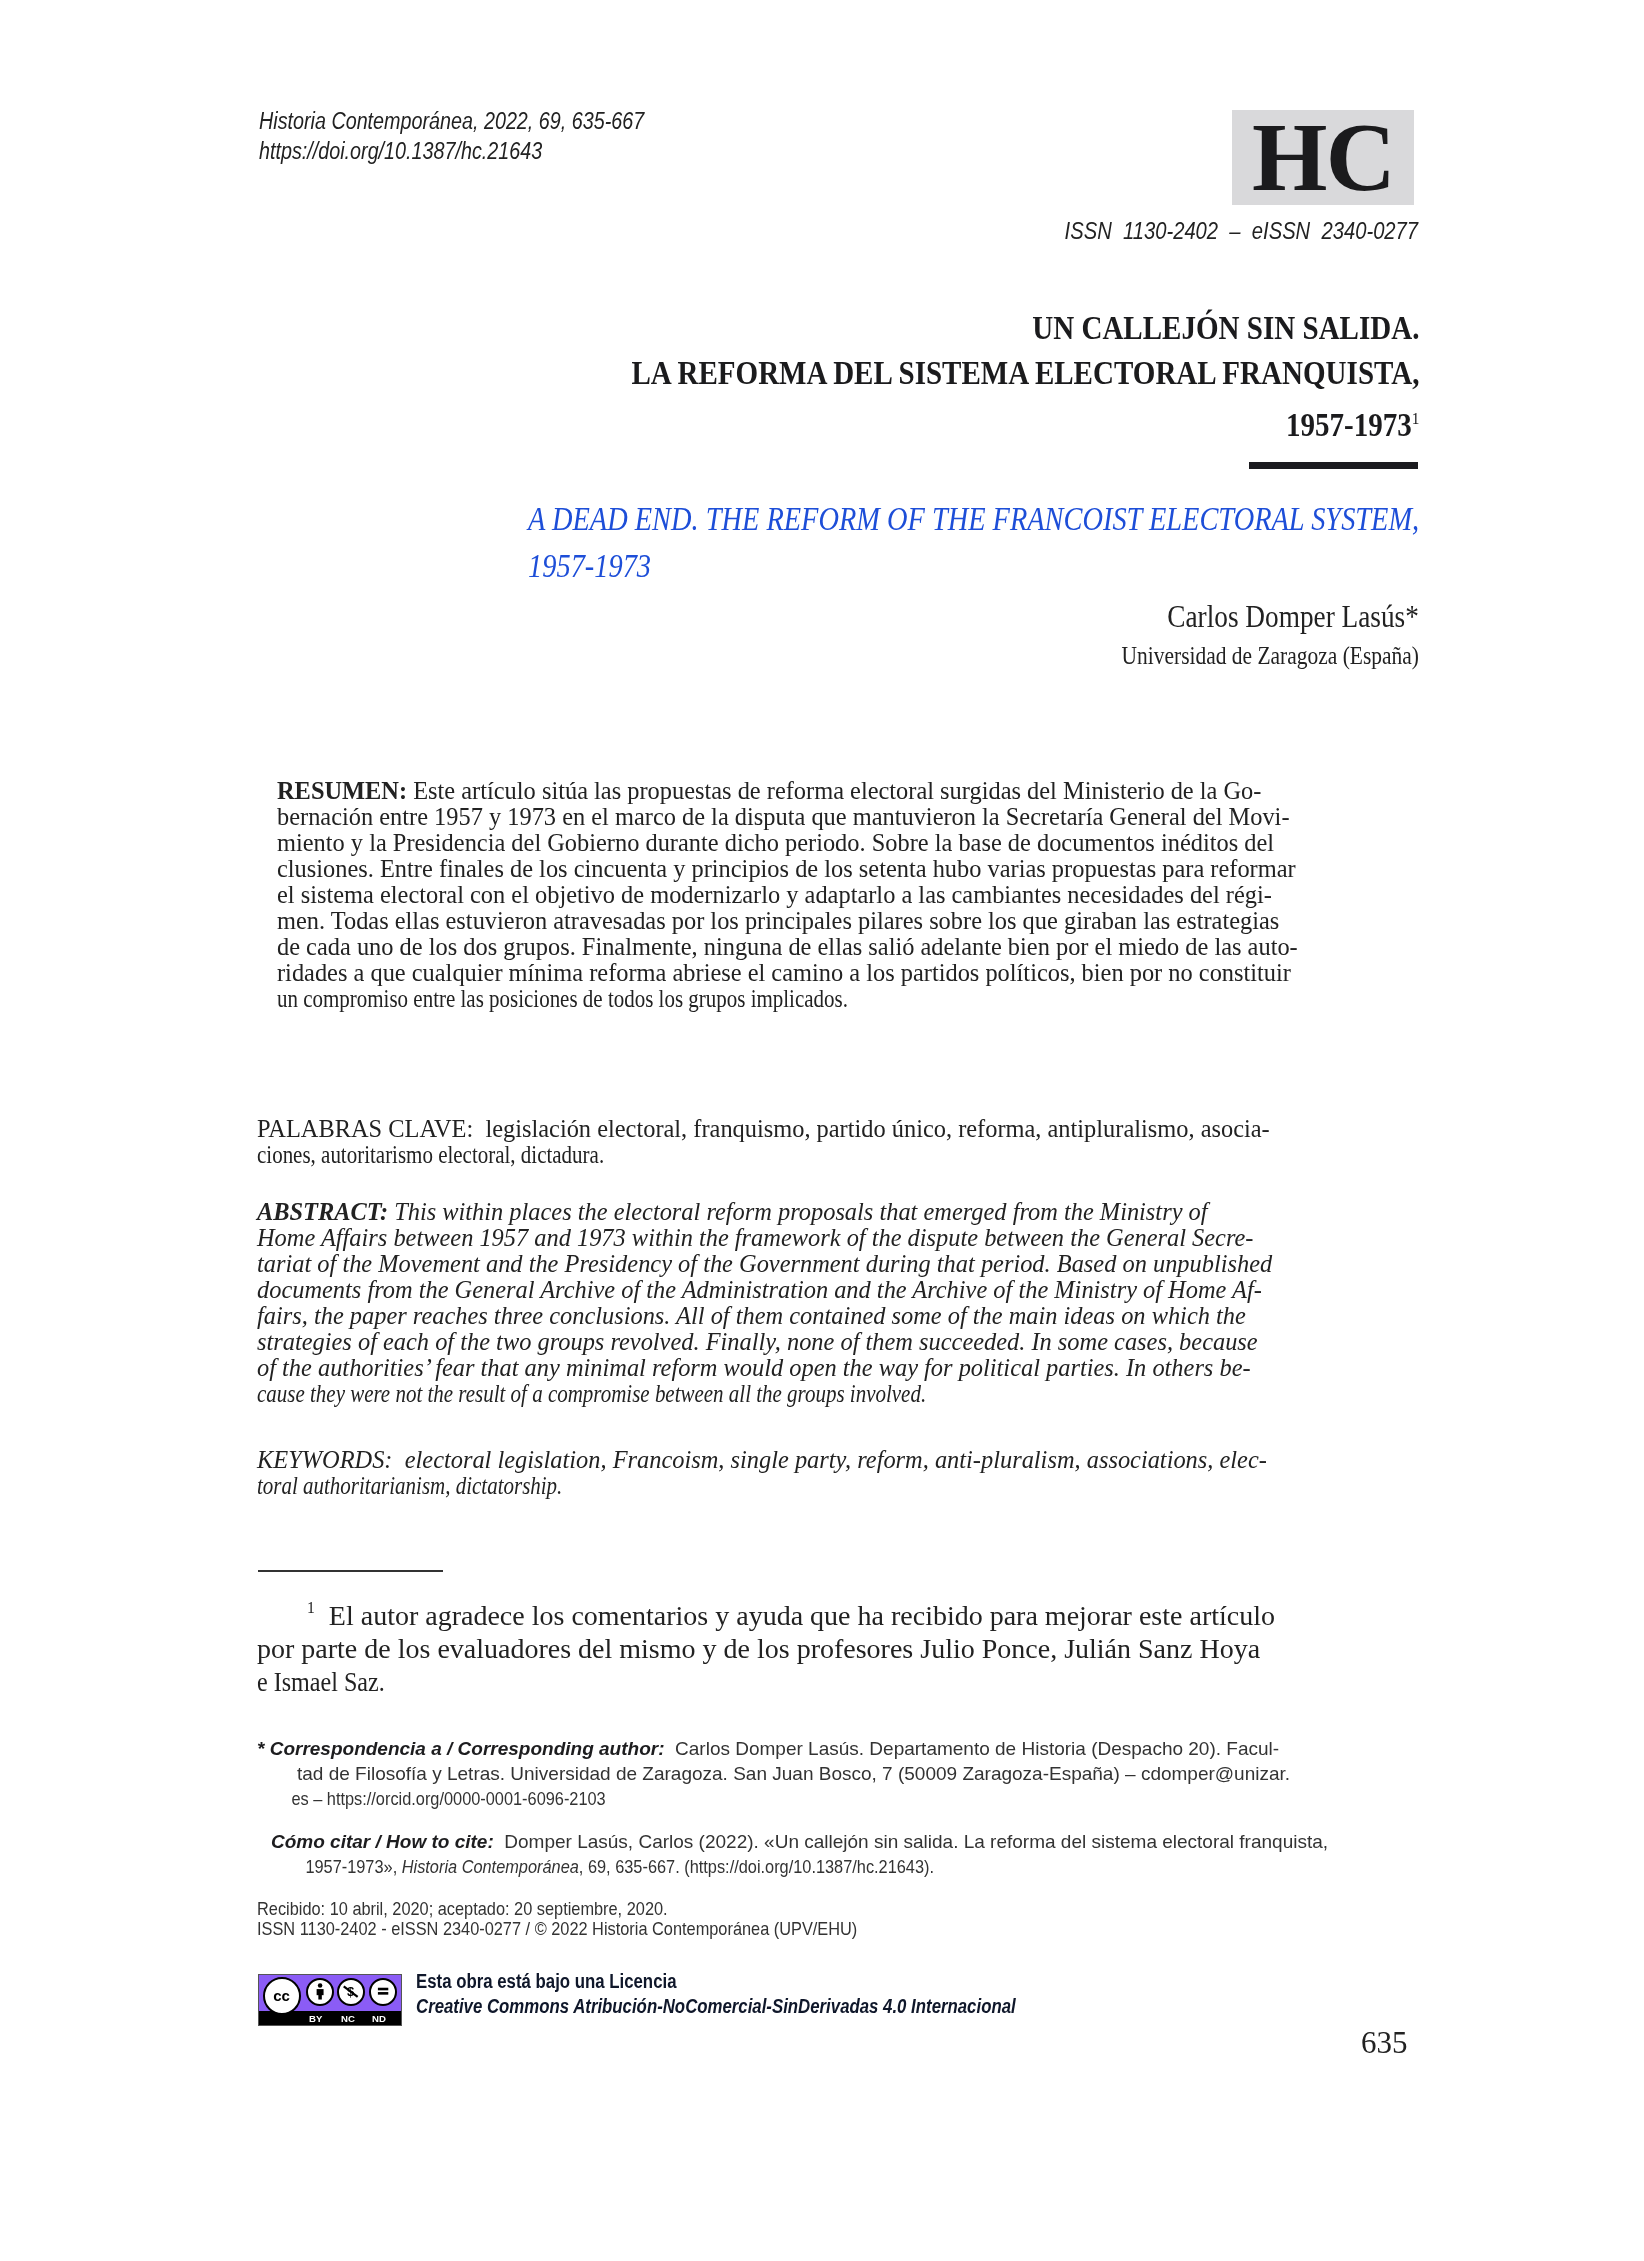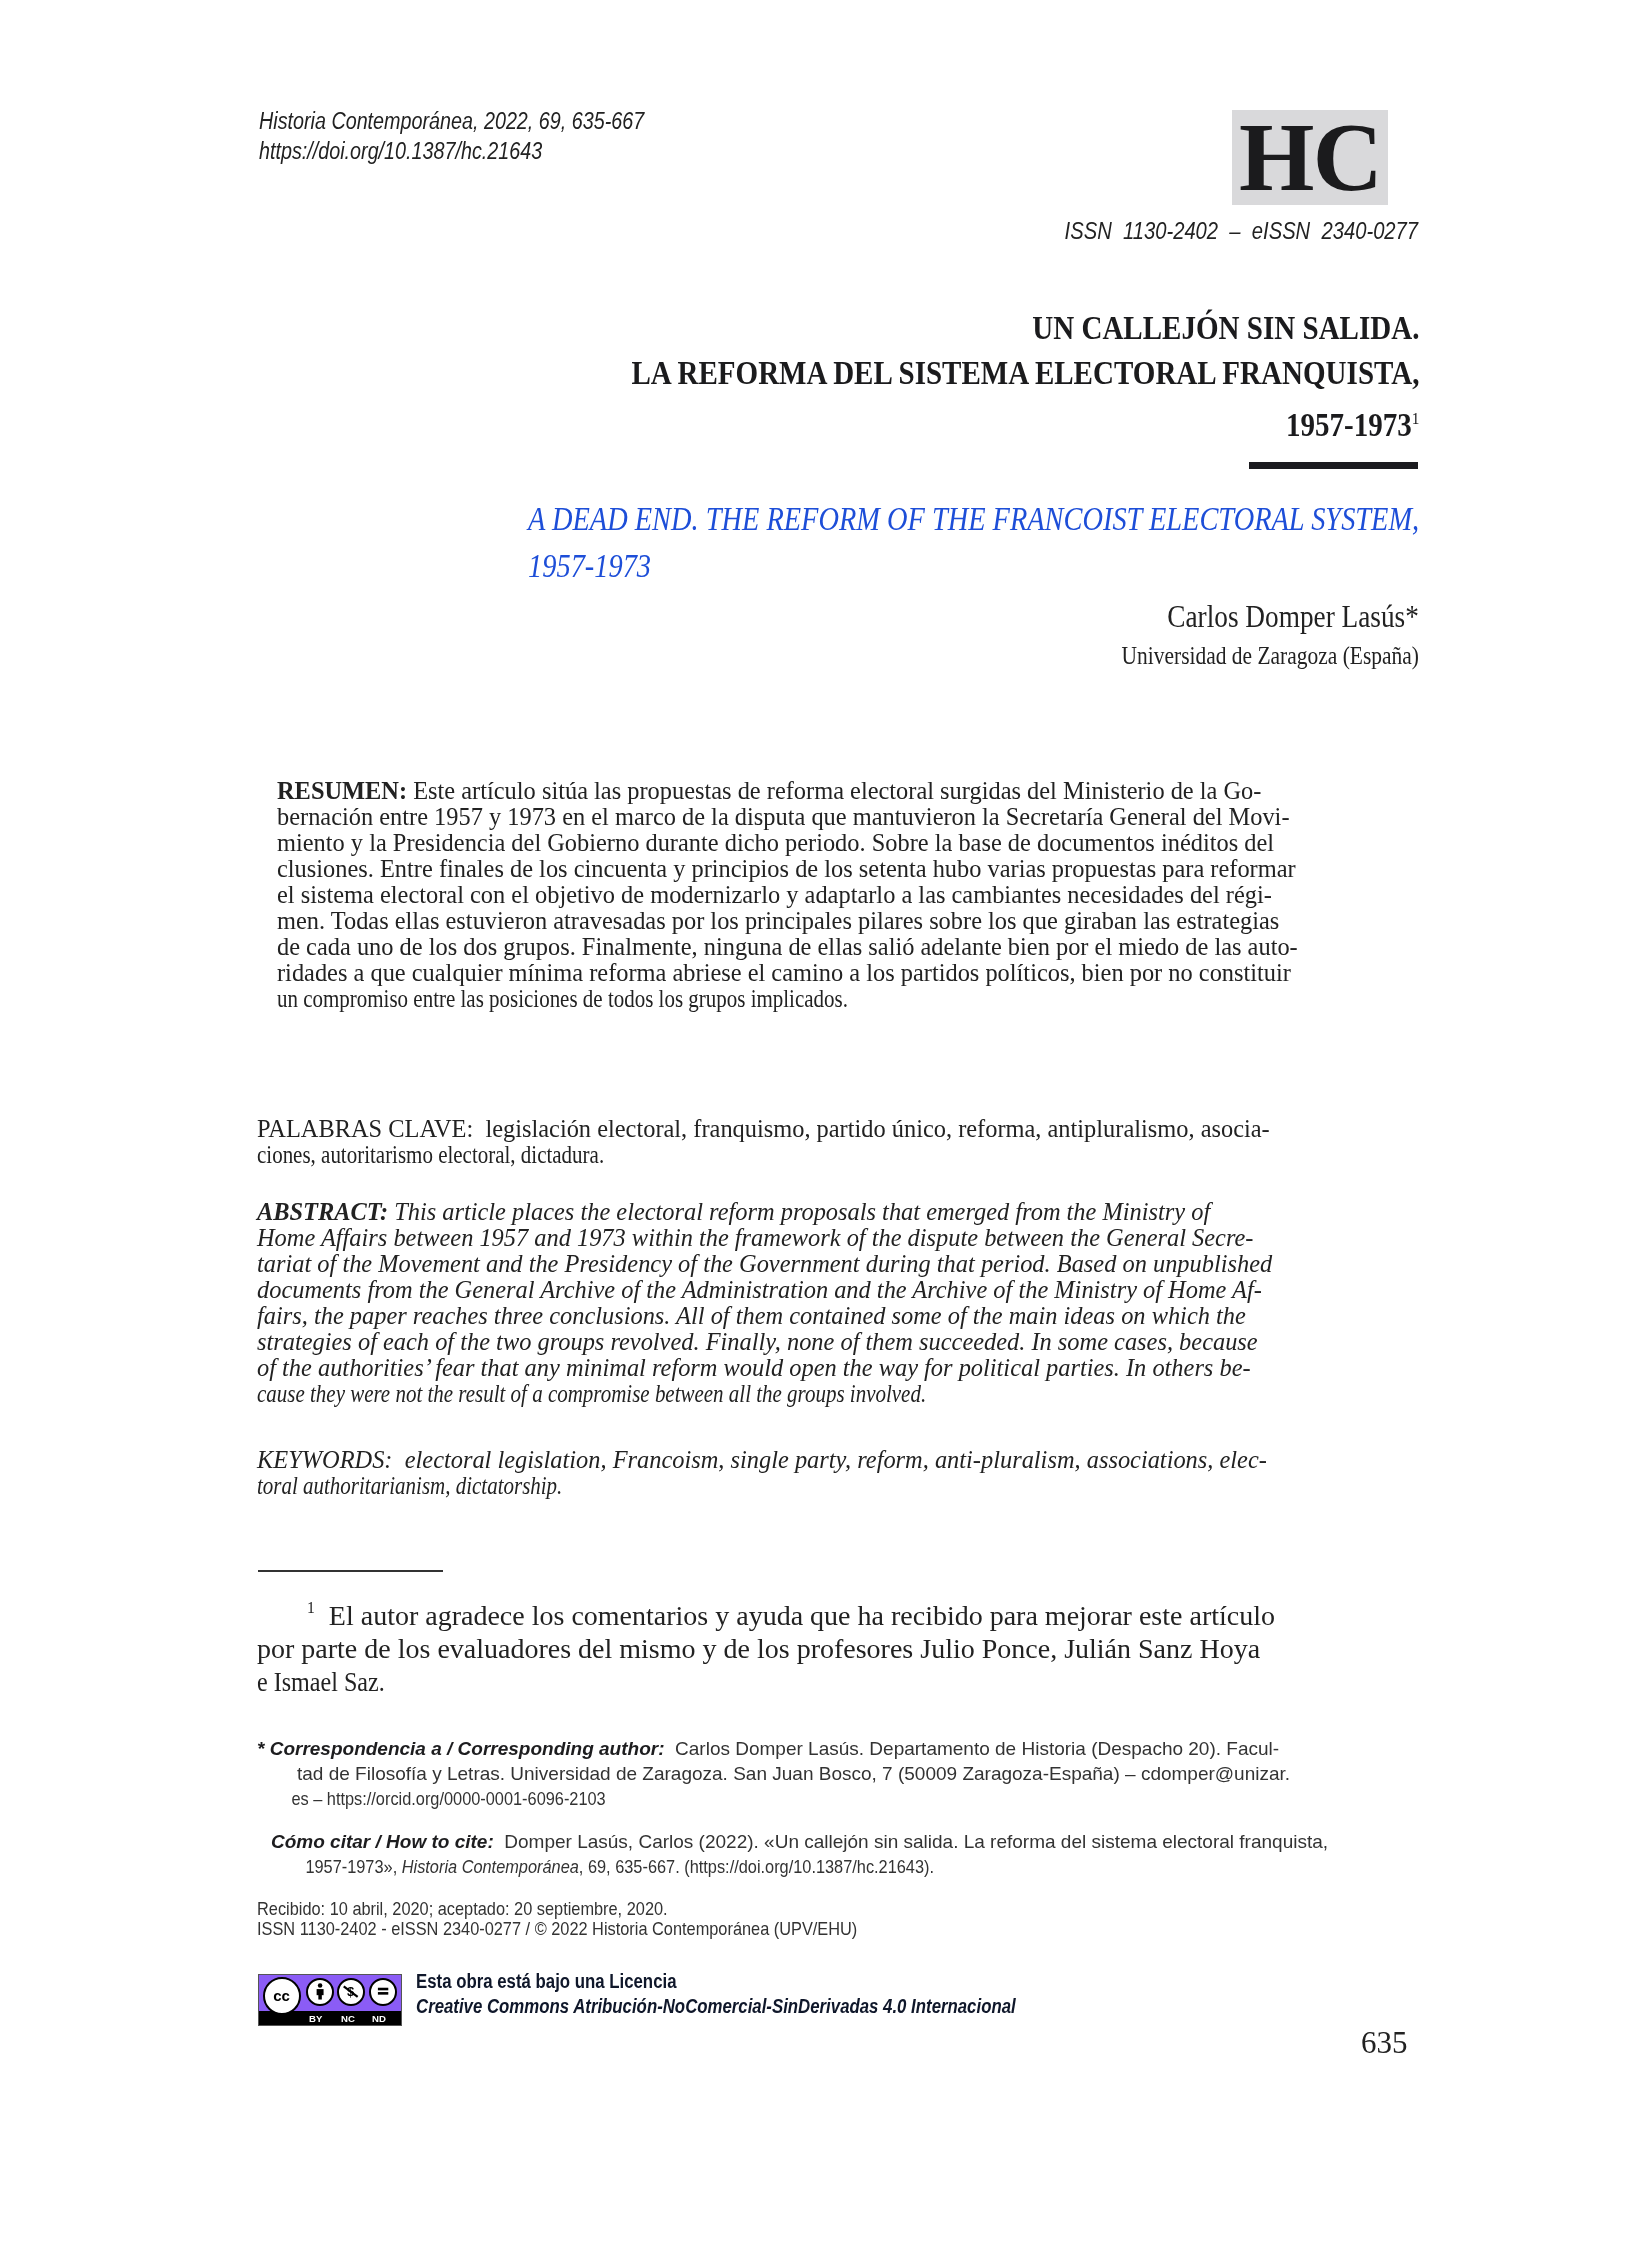--- a/index.html
+++ b/index.html
@@ -3,21 +3,21 @@
 <meta charset="utf-8">
 <style>
   html, body { margin: 0; padding: 0; background: #ffffff; }
   body { width: 1644px; height: 2261px; position: relative; overflow: hidden; color: #1d1d1f; }
   .abs { position: absolute; }
   .sans { font-family: "Liberation Sans", sans-serif; }
 
   
   #journal-ref { left: 259px; top: 106px; font-size: 23.5px; font-style: italic; line-height: 30px; color: #222; }
   #journal-ref .line { display: block; transform: scaleX(0.84); transform-origin: left top; white-space: nowrap; }
-  #hc-logo { left: 1232px; top: 110px; width: 156px; height: 95px; background: #d9d9db; display: flex; align-items: center; justify-content: center; }
+  #hc-logo { left: 1232px; top: 110px; width: 182px; height: 95px; background: #d9d9db; display: flex; align-items: center; justify-content: center; }
   #hc-logo span { font-family: "Liberation Serif", serif; font-weight: bold; font-size: 97px; line-height: 1; letter-spacing: -1.7px; color: #1b1b1d; }
   #issn-header { right: 226px; top: 218px; font-size: 23.5px; font-style: italic; color: #222; transform: scaleX(0.86); transform-origin: right top; white-space: pre; }
 
   
   #title-es { right: 225px; top: 306px; text-align: right; font-family: "Liberation Serif", serif; font-weight: bold; font-size: 33px; line-height: 45px; color: #1b1b1d; }
   #title-es .l { display: block; transform: scaleX(0.88); transform-origin: right top; white-space: nowrap; }
   #title-es sup { font-size: 17.4px; font-weight: normal; vertical-align: 12.2px; }
   #title-rule { left: 1249px; top: 462px; width: 169px; height: 7px; background: #1b1b1f; }
   #title-en { right: 225px; top: 496px; text-align: left; font-family: "Liberation Serif", serif; font-style: italic; font-size: 33px; line-height: 47px; color: #1d4ed8; }
   #title-en .l { display: block; transform: scaleX(0.86); transform-origin: right top; white-space: nowrap; }
@@ -96,21 +96,21 @@
   <span class="ln" style="display: block; transform: scaleX(1); width: 1013px;">ridades a que cualquier mínima reforma abriese el camino a los partidos políticos, bien por no constituir</span>
   <span class="ln" style="display: block; transform: scaleX(0.86); width: 663px;">un compromiso entre las posiciones de todos los grupos implicados.</span>
 </div>
 
 <div id="palabras" class="abs block">
   <span class="ln" style="display: block; transform: scaleX(1); width: 1012px;"><span>PALABRAS CLAVE:</span>&nbsp; <span>legislación electoral, franquismo, partido único, reforma, antipluralismo, asocia-</span></span>
   <span class="ln" style="display: block; transform: scaleX(0.86); width: 403px;">ciones, autoritarismo electoral, dictadura.</span>
 </div>
 
 <div id="abstract-en" class="abs block">
-  <span class="ln" style="display: block; transform: scaleX(1); width: 952px;"><span class="label-bold">ABSTRACT:</span> <span>This article places the electoral reform proposals that emerged from the Ministry of</span></span>
+  <span class="ln" style="display: block; transform: scaleX(1); width: 952px;"><span class="label-bold">ABSTRACT:</span> <span>This within places the electoral reform proposals that emerged from the Ministry of</span></span>
   <span class="ln" style="display: block; transform: scaleX(1); width: 996px;">Home Affairs between 1957 and 1973 within the framework of the dispute between the General Secre-</span>
   <span class="ln" style="display: block; transform: scaleX(1); width: 1014px;">tariat of the Movement and the Presidency of the Government during that period. Based on unpublished</span>
   <span class="ln" style="display: block; transform: scaleX(1); width: 1004px;">documents from the General Archive of the Administration and the Archive of the Ministry of Home Af-</span>
   <span class="ln" style="display: block; transform: scaleX(1); width: 988px;">fairs, the paper reaches three conclusions. All of them contained some of the main ideas on which the</span>
   <span class="ln" style="display: block; transform: scaleX(1); width: 1000px;">strategies of each of the two groups revolved. Finally, none of them succeeded. In some cases, because</span>
   <span class="ln" style="display: block; transform: scaleX(1); width: 993px;">of the authorities’ fear that any minimal reform would open the way for political parties. In others be-</span>
   <span class="ln" style="display: block; transform: scaleX(0.86); width: 777px;">cause they were not the result of a compromise between all the groups involved.</span>
 </div>
 
 <div id="keywords" class="abs block">

